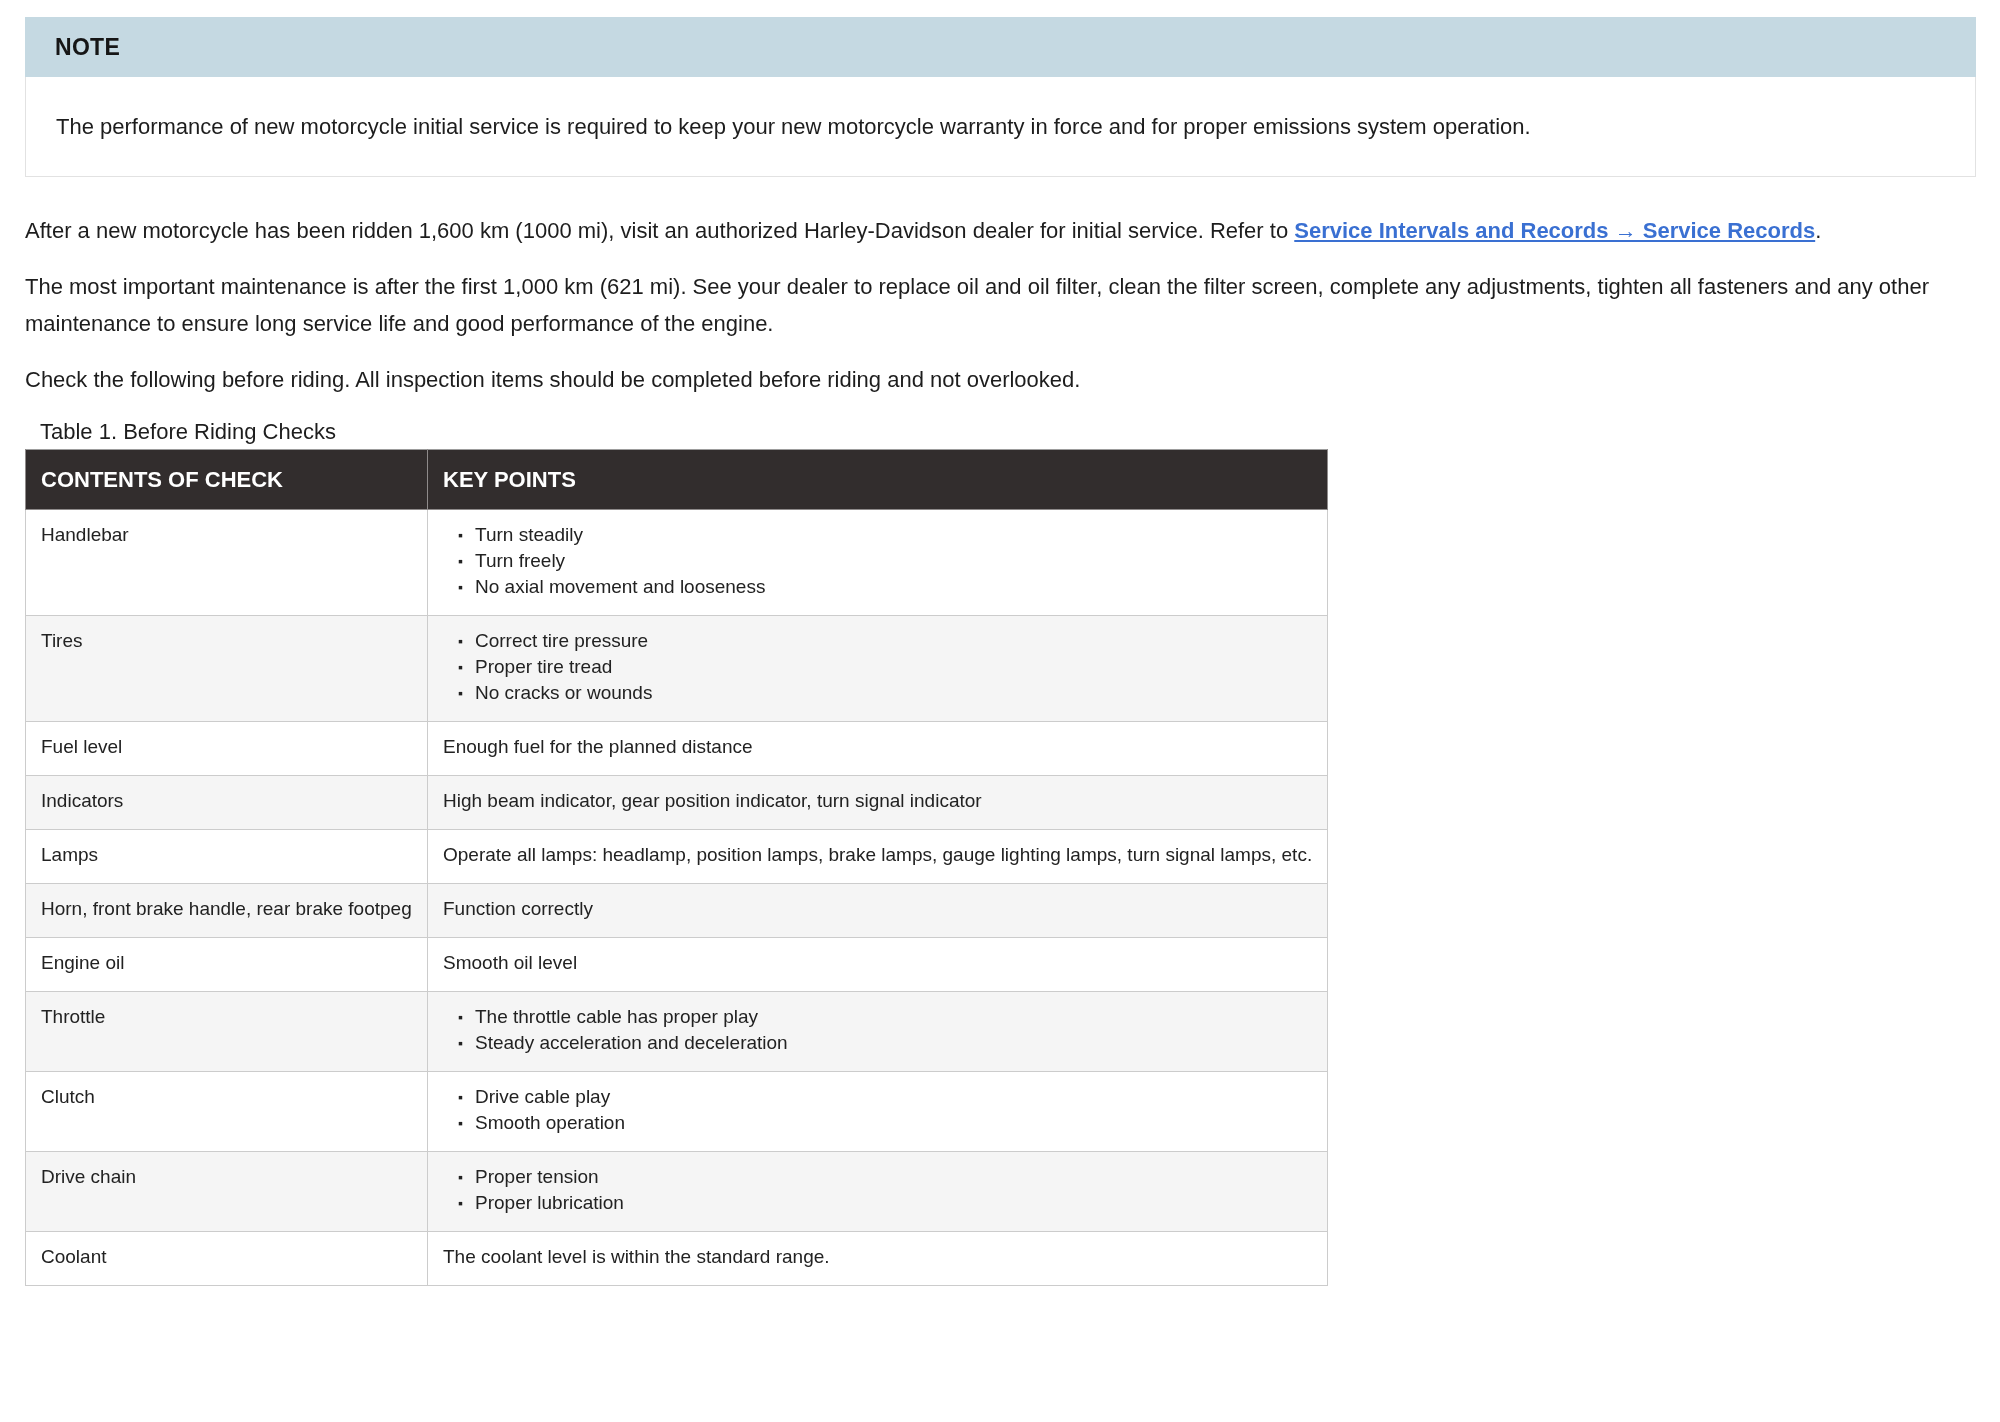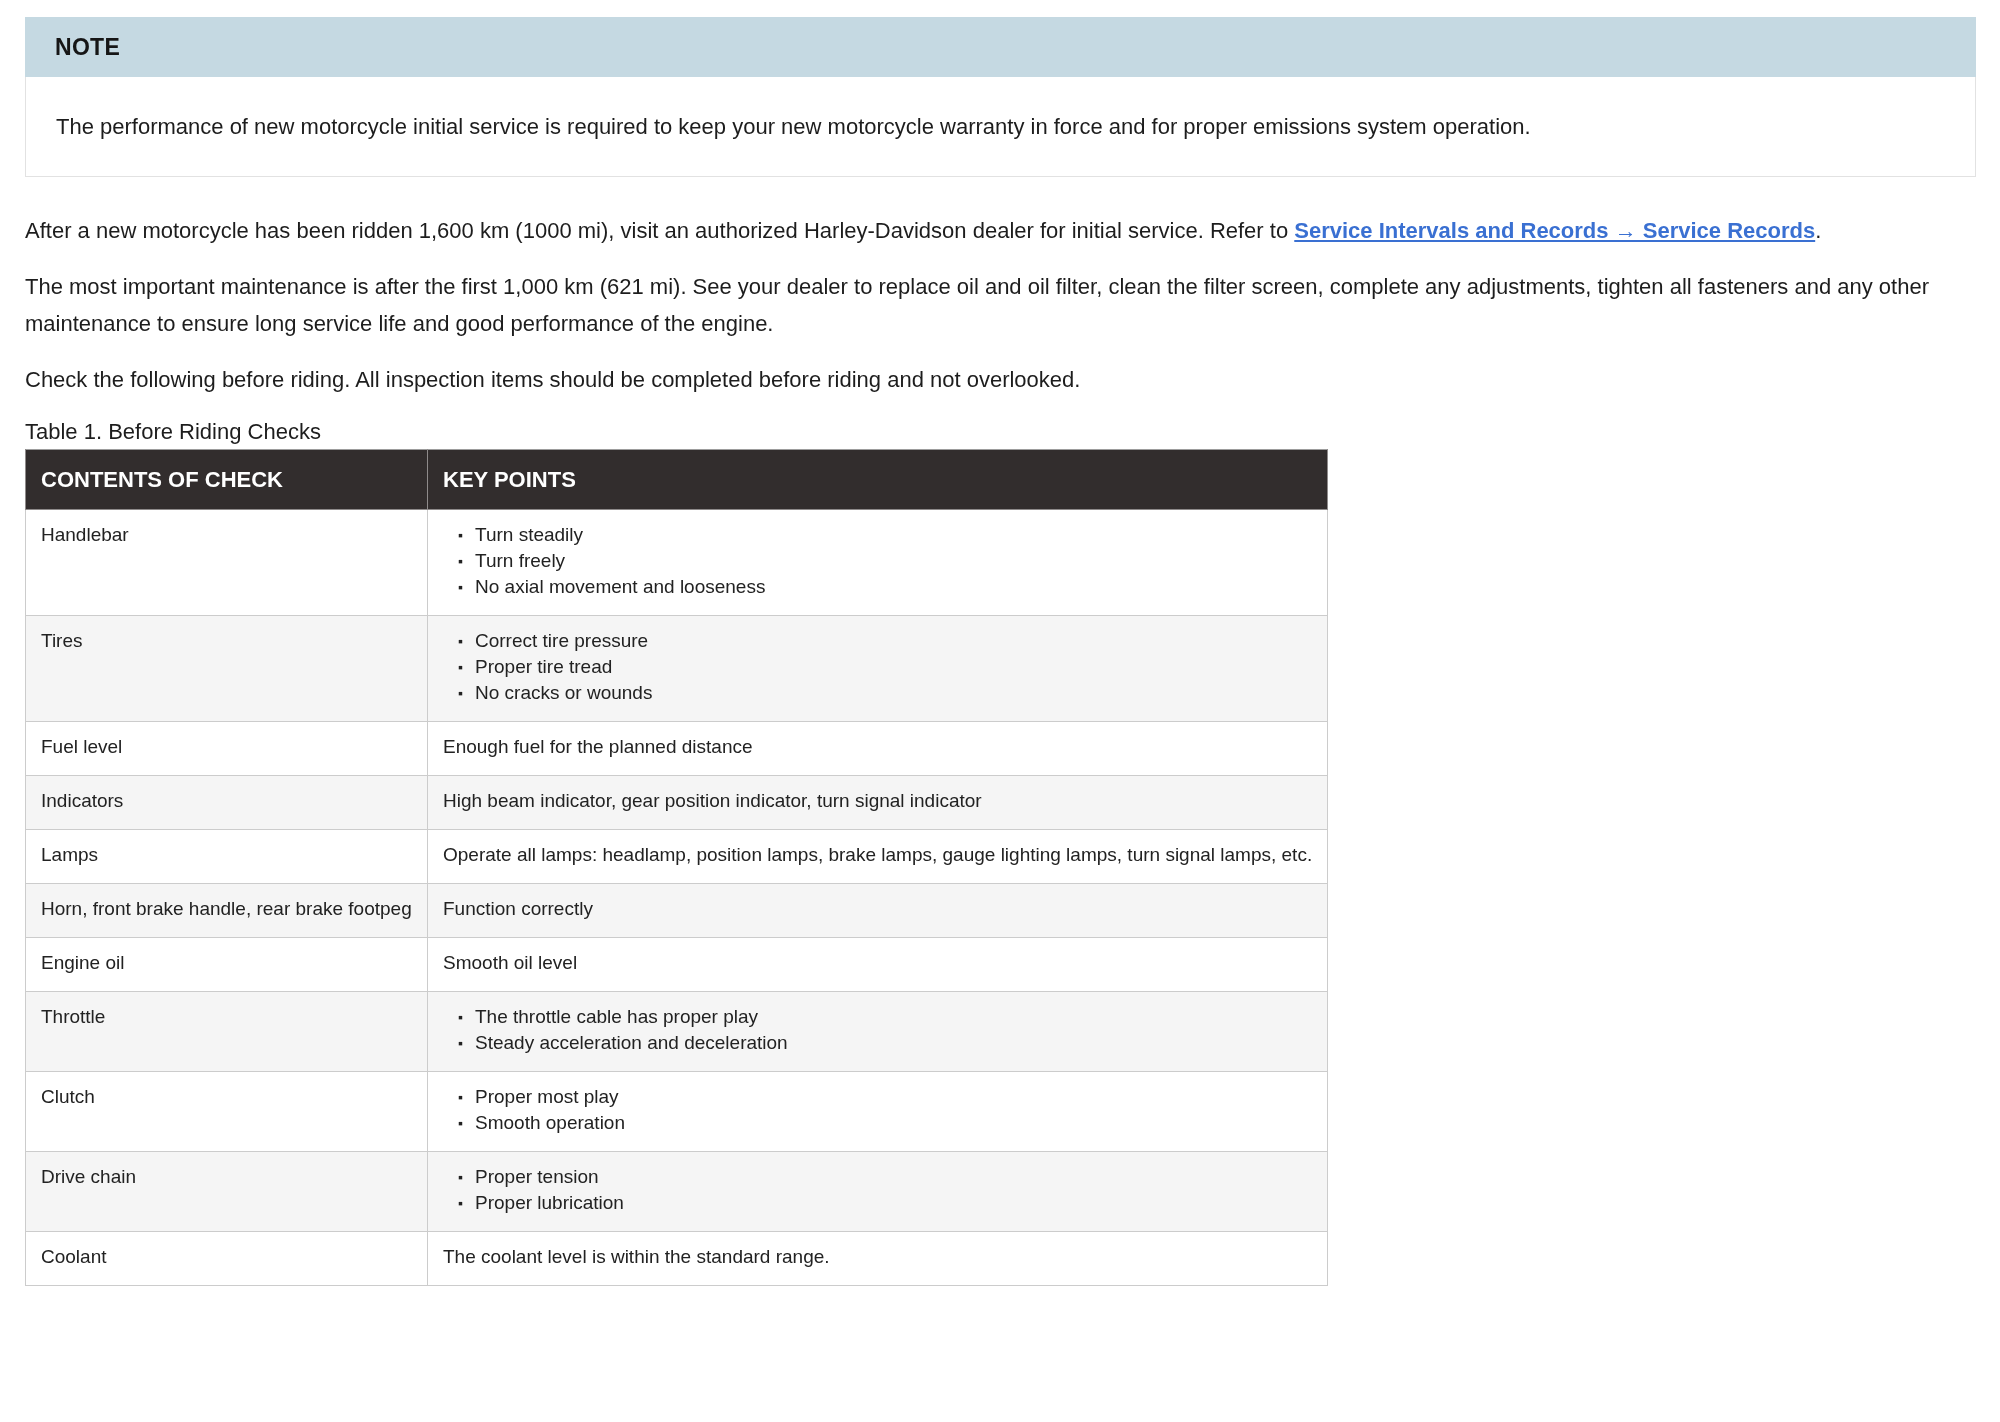--- a/index.html
+++ b/index.html
@@ -38,21 +38,21 @@
     font-size:22px;line-height:37px;color:var(--text-color);
     margin:19px 25px 0 25px;max-width:1930px;
   }
   p.doc.first{margin-top:35px;}
   a.doc-link{
     color:var(--link-blue);font-weight:700;text-decoration:underline;cursor:pointer;
   }
 
   
   .table-caption{
-    margin:19px 25px 2px 25px;font-size:22px;line-height:30px;color:#1d1d1d;
+    margin:19px 25px 2px 40px;font-size:22px;line-height:30px;color:#1d1d1d;
   }
   table.checks{
     border-collapse:collapse;table-layout:fixed;
     width:1302px;margin-left:25px;
     border:1px solid var(--border-outer);
   }
   table.checks col.c1{width:402px;}
   table.checks col.c2{width:900px;}
   table.checks thead th{
     background:var(--table-header-bg);color:#ffffff;
@@ -155,21 +155,21 @@
             <ul class="points">
               <li>The throttle cable has proper play</li>
               <li>Steady acceleration and deceleration</li>
             </ul>
           </td>
         </tr>
         <tr>
           <td class="col-check">Clutch</td>
           <td class="col-points">
             <ul class="points">
-              <li>Proper most play</li>
+              <li>Drive cable play</li>
               <li>Smooth operation</li>
             </ul>
           </td>
         </tr>
         <tr>
           <td class="col-check">Drive chain</td>
           <td class="col-points">
             <ul class="points">
               <li>Proper tension</li>
               <li>Proper lubrication</li>

